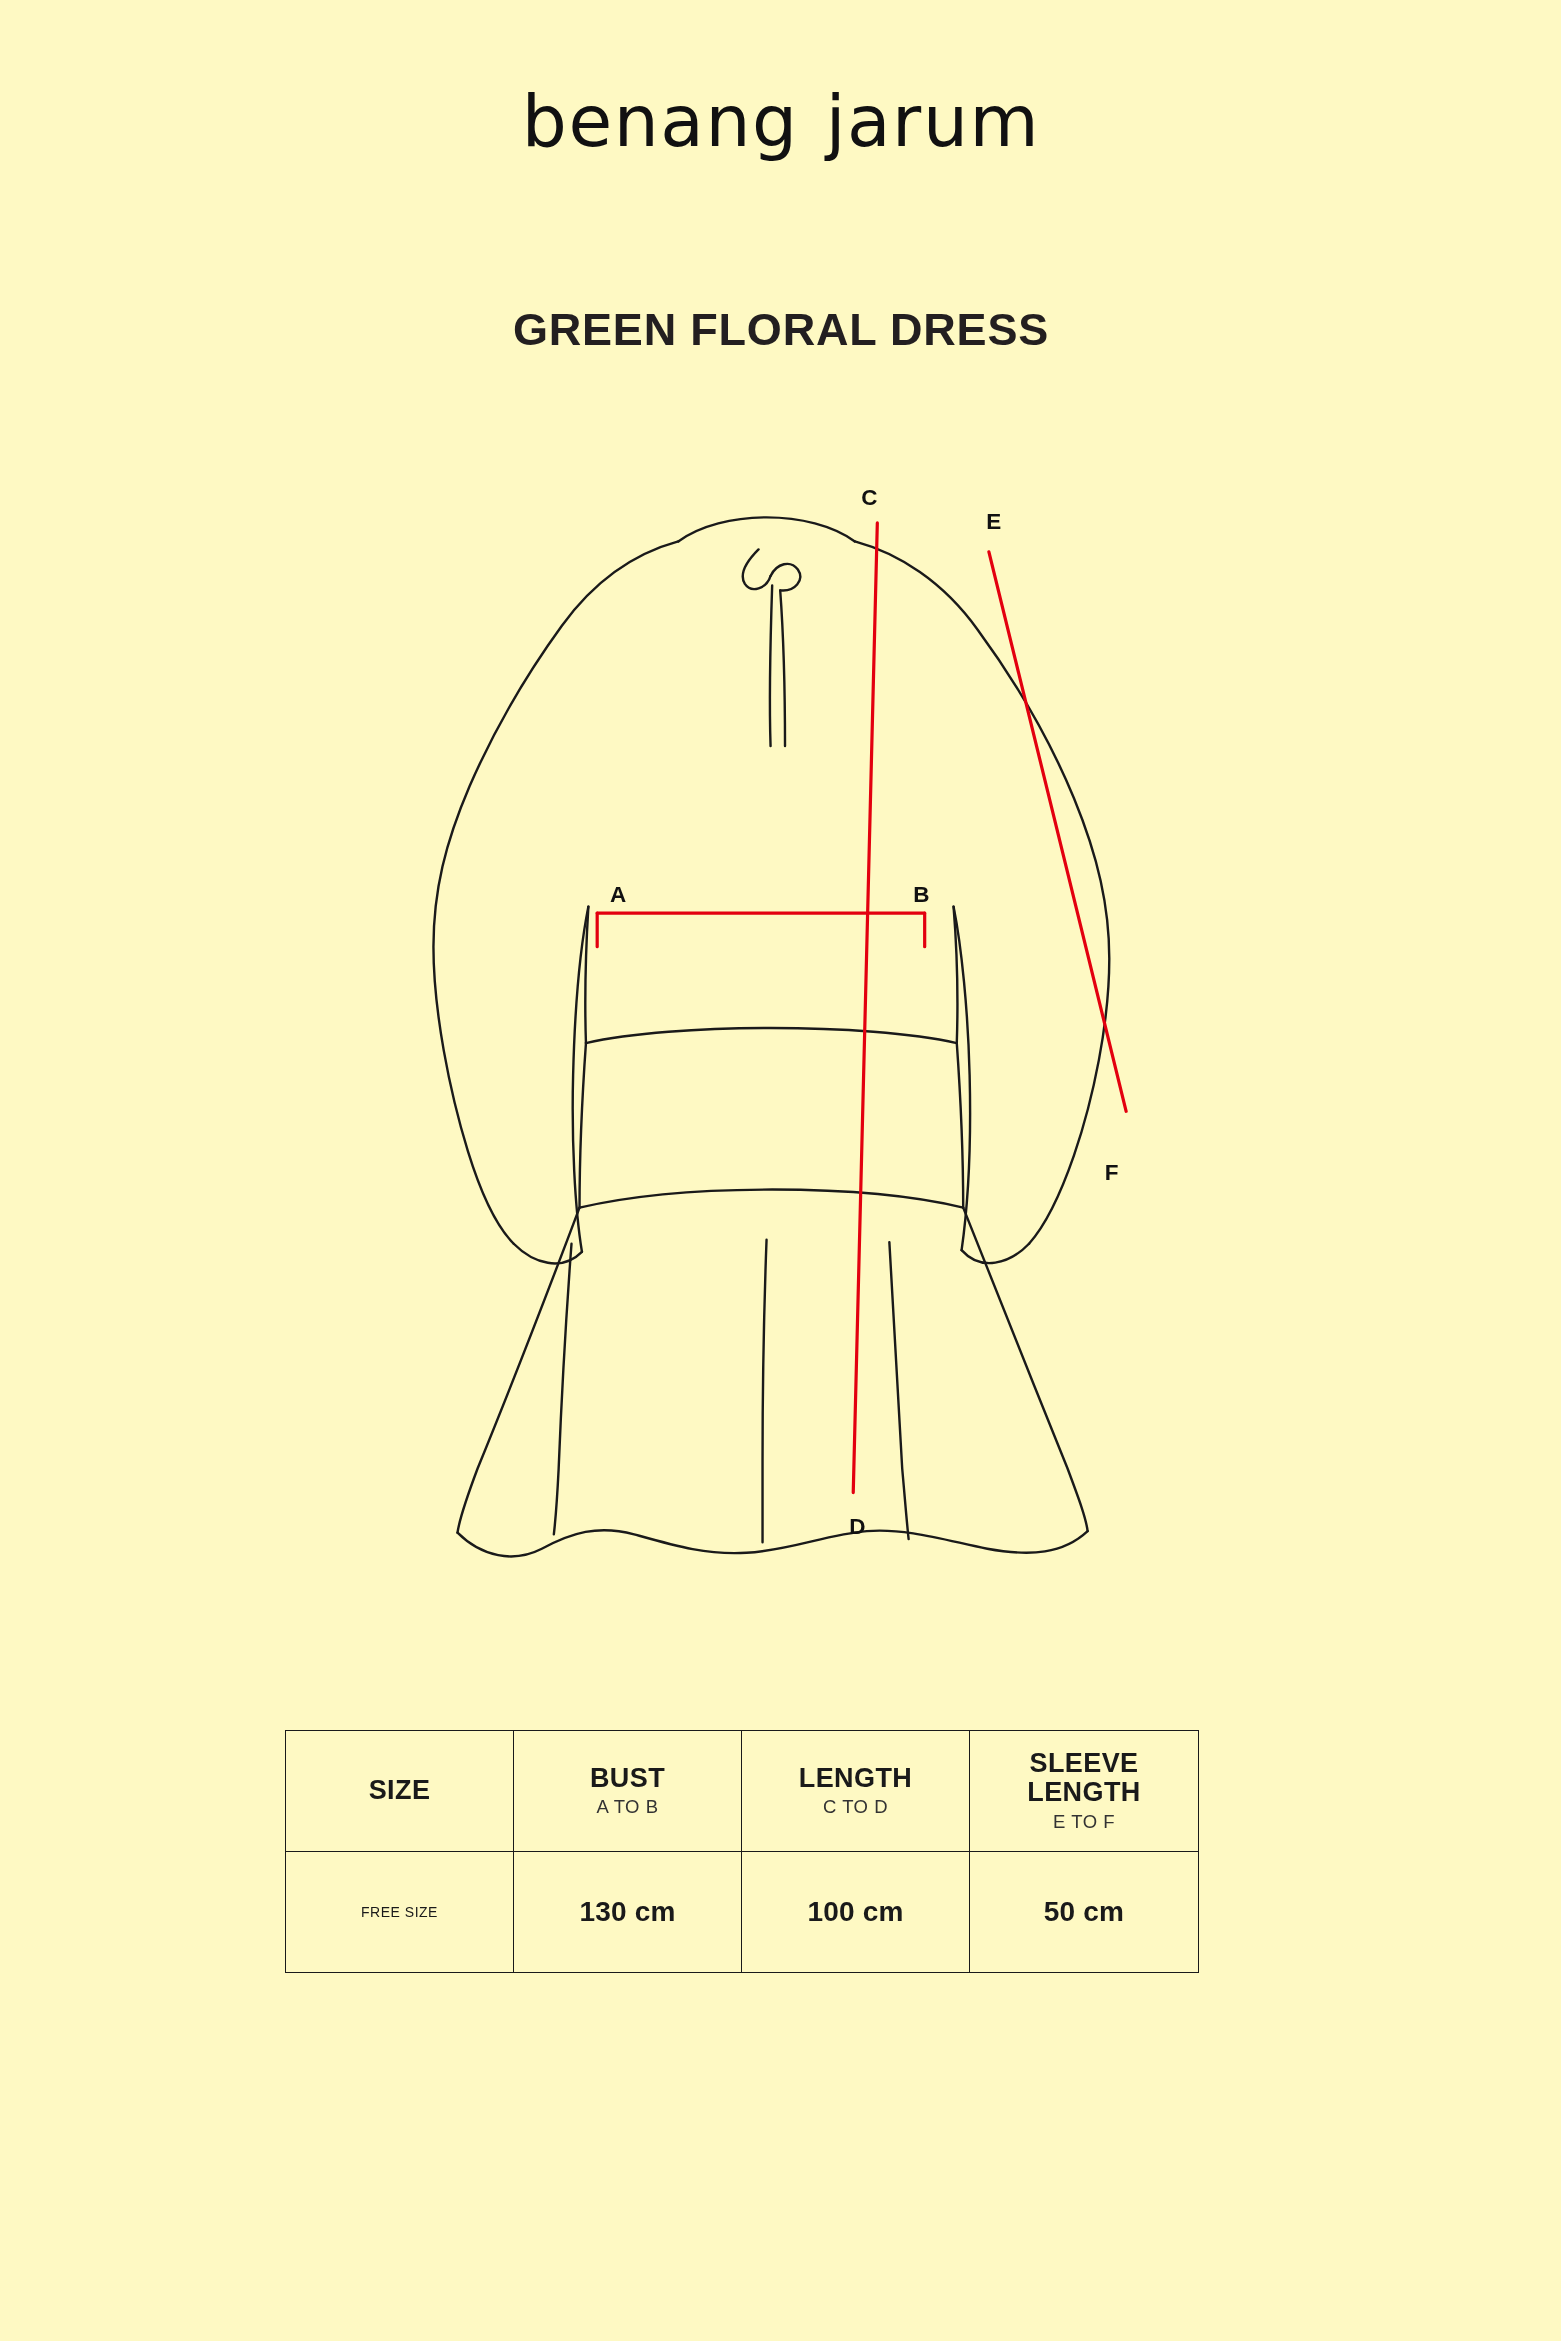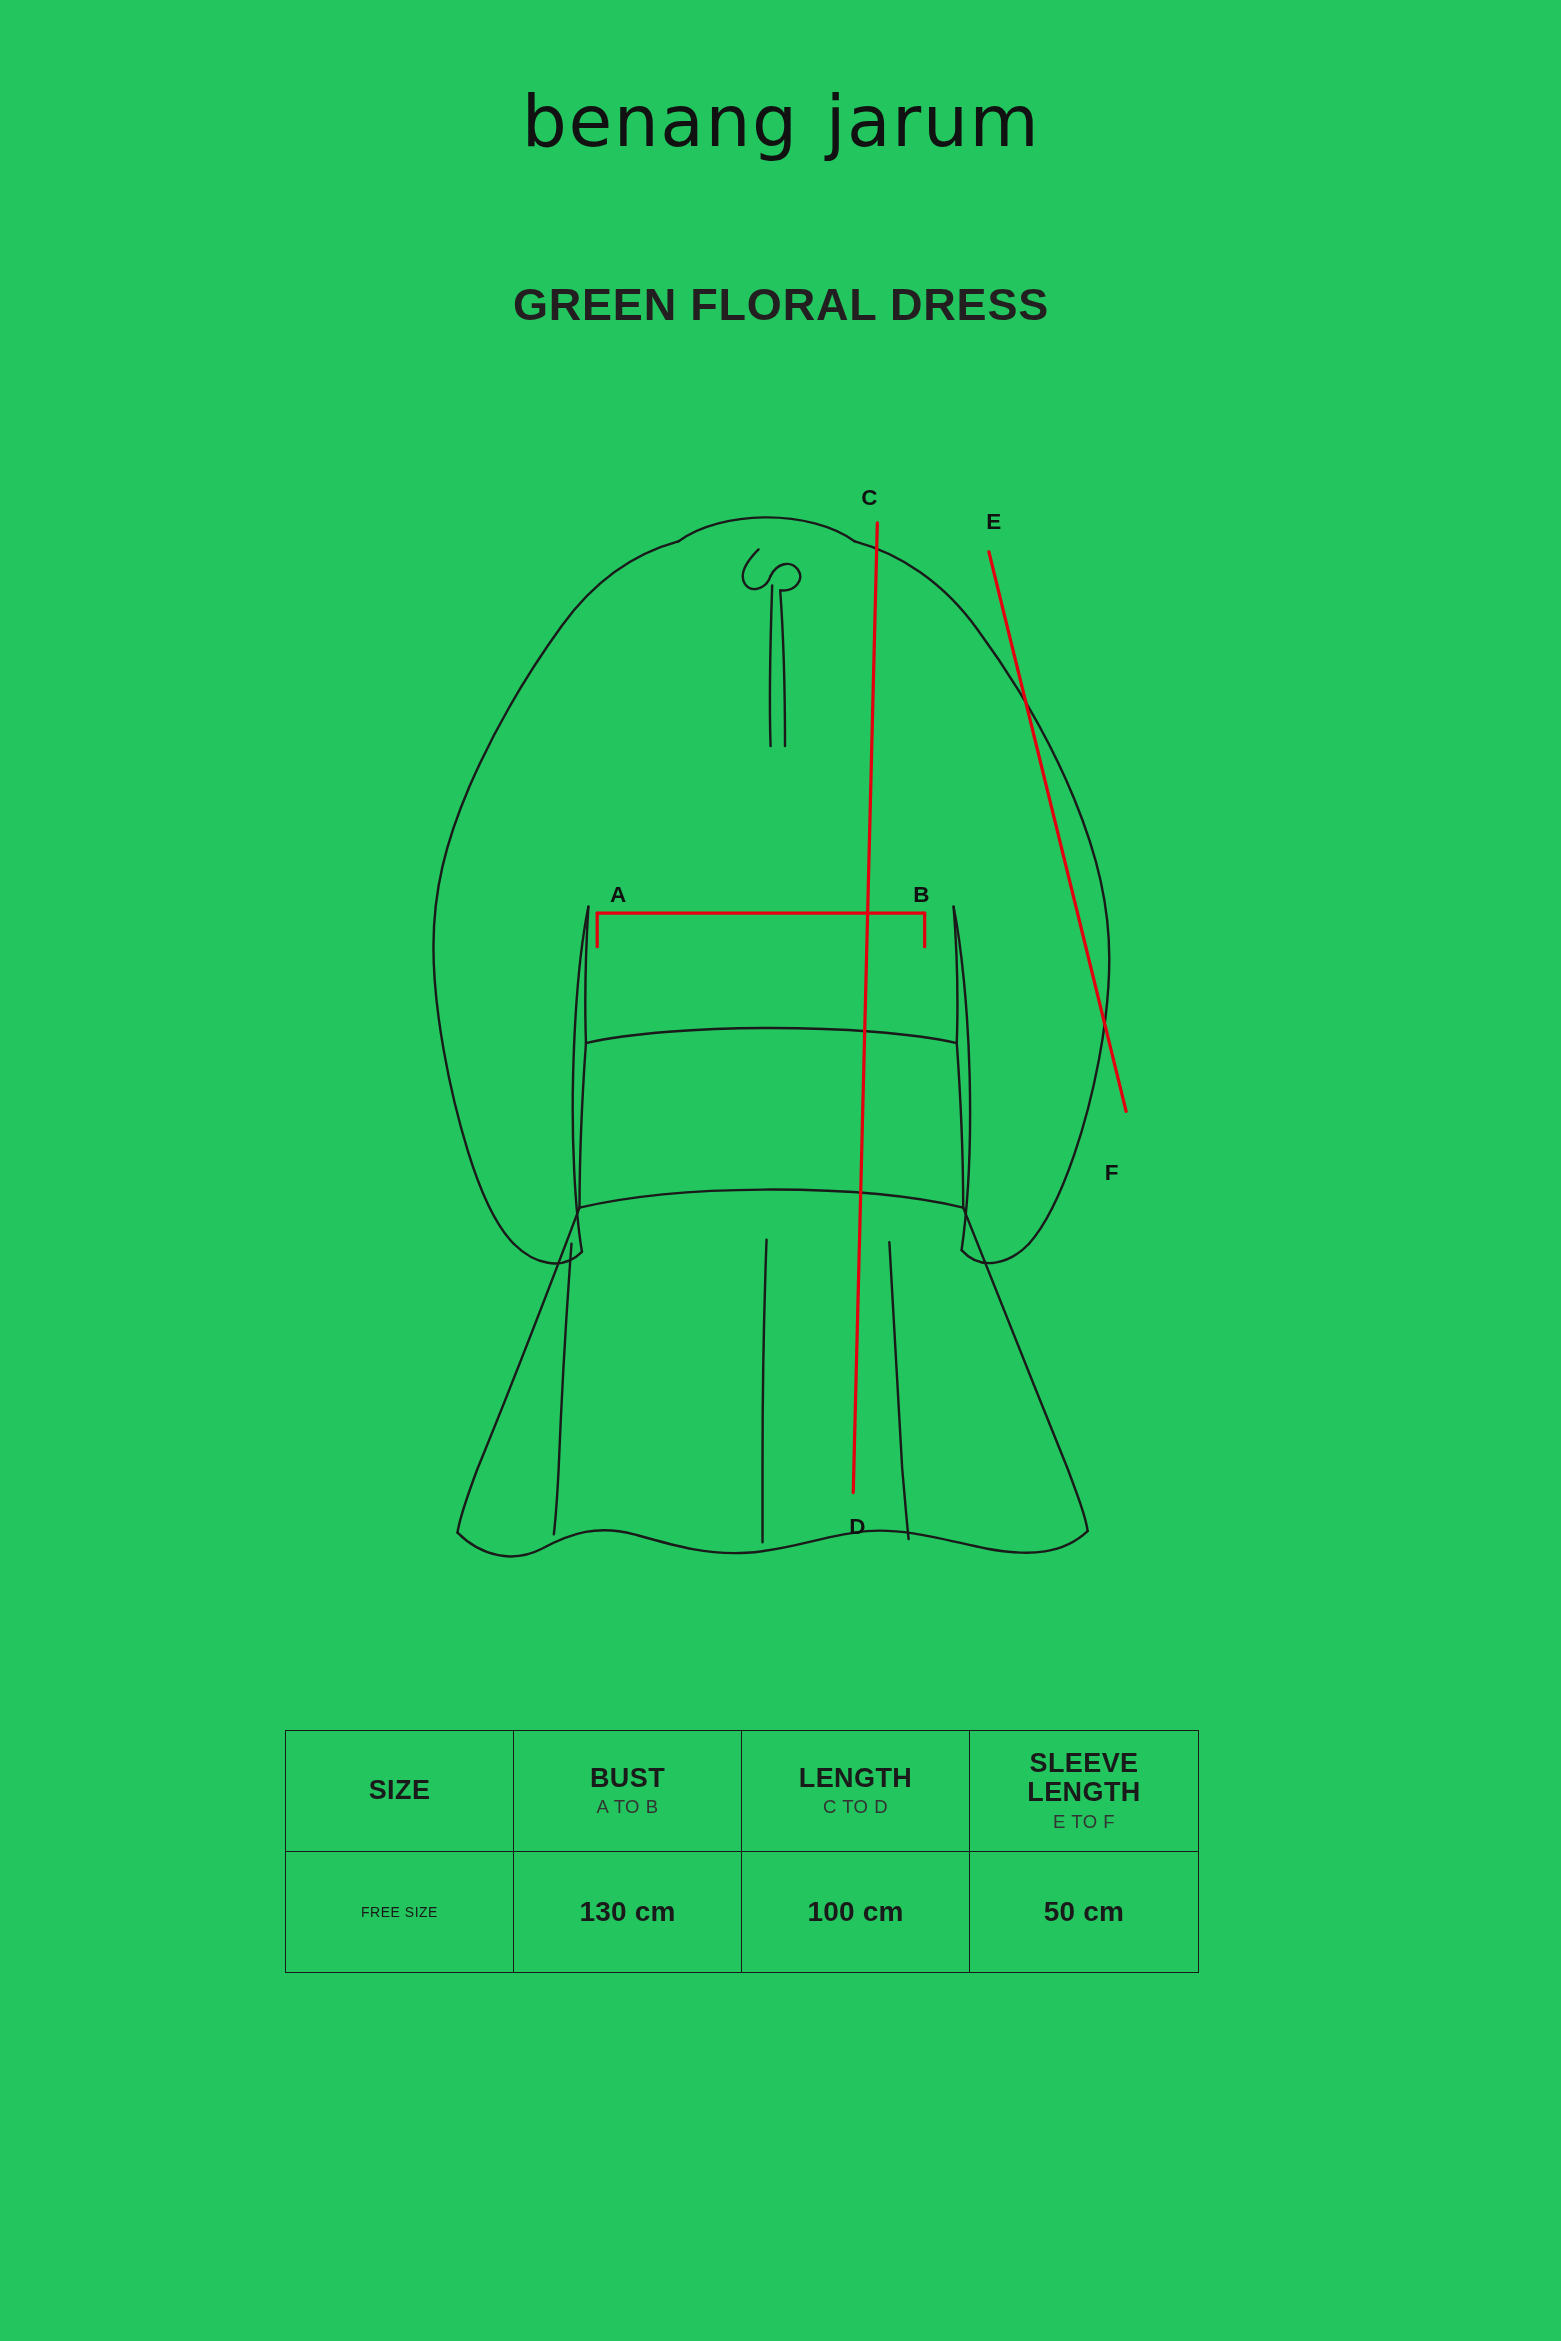--- a/index.html
+++ b/index.html
@@ -12,21 +12,21 @@
     height: 2342px;
     font-family: "Liberation Sans", sans-serif;
     color: #1a1a1a;
     position: relative;
     overflow: hidden;
   }
   .page {
     position: relative;
     width: 1562px;
     height: 2342px;
-    background: #22c55e;
+    background: #fef9c3;
   }
 
   
   .brand {
     position: absolute;
     top: 80px;
     left: 0;
     width: 100%;
     text-align: center;
     font-family: "DejaVu Sans", sans-serif;
@@ -39,21 +39,21 @@
   .brand .brand-word {
     display: inline-block;
   }
   .brand .brand-word + .brand-word {
     margin-left: 27px;
   }
 
   
   .product-title {
     position: absolute;
-    top: 279px;
+    top: 304px;
     left: 0;
     width: 100%;
     text-align: center;
     font-size: 45px;
     font-weight: bold;
     letter-spacing: 0.8px;
     color: #231f20;
   }
 
   

